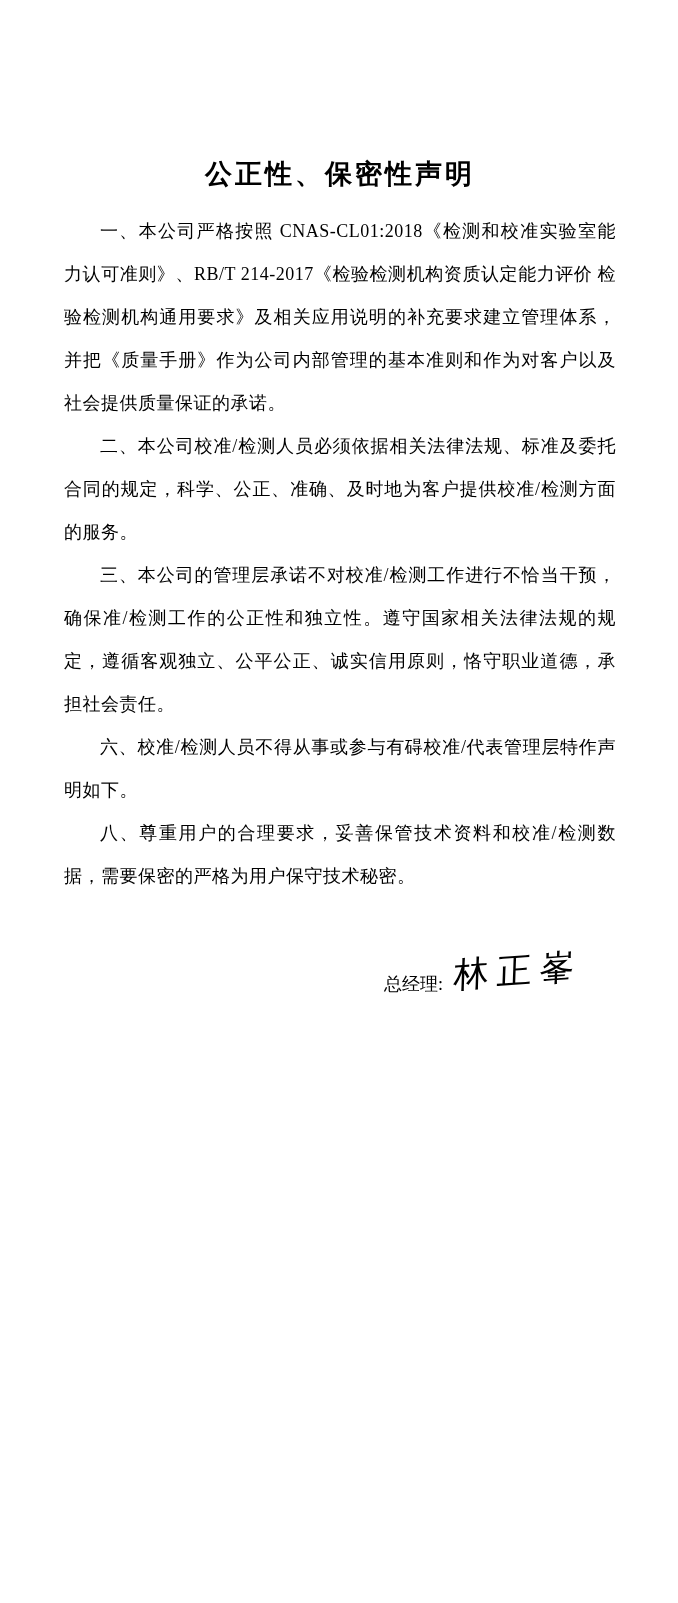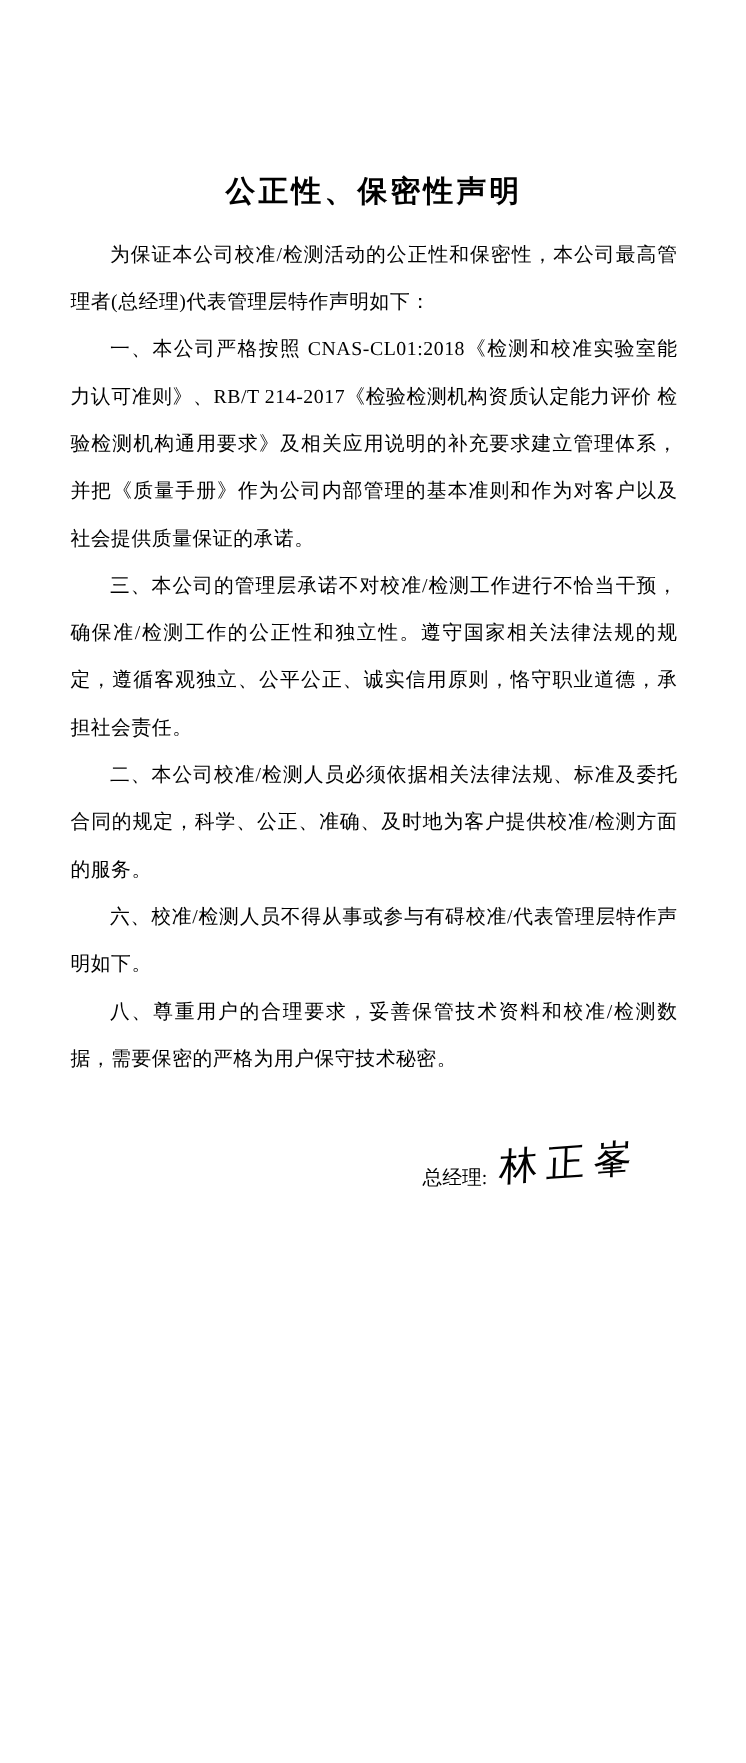--- a/index.html
+++ b/index.html
@@ -67,24 +67,23 @@
   }
 </style>
 </head>
 <body>
 
 <div class="page">
 
   <h1 class="doc-title">公正性、保密性声明</h1>
 
   <div class="doc-body">
-      <p class="para">为保证本公司校准/检测活动的公正性和保密性，本公司最高管理者(总经理)代表管理层特作声明如下：</p>
       <p class="para">一、本公司严格按照 CNAS-CL01:2018《检测和校准实验室能力认可准则》、RB/T 214-2017《检验检测机构资质认定能力评价 检验检测机构通用要求》及相关应用说明的补充要求建立管理体系，并把《质量手册》作为公司内部管理的基本准则和作为对客户以及社会提供质量保证的承诺。</p>
+      <p class="para">二、本公司校准/检测人员必须依据相关法律法规、标准及委托合同的规定，科学、公正、准确、及时地为客户提供校准/检测方面的服务。</p>
       <p class="para">三、本公司的管理层承诺不对校准/检测工作进行不恰当干预，确保准/检测工作的公正性和独立性。遵守国家相关法律法规的规定，遵循客观独立、公平公正、诚实信用原则，恪守职业道德，承担社会责任。</p>
-      <p class="para">二、本公司校准/检测人员必须依据相关法律法规、标准及委托合同的规定，科学、公正、准确、及时地为客户提供校准/检测方面的服务。</p>
       <p class="para">六、校准/检测人员不得从事或参与有碍校准/代表管理层特作声明如下。</p>
       <p class="para">八、尊重用户的合理要求，妥善保管技术资料和校准/检测数据，需要保密的严格为用户保守技术秘密。</p>
     </div>
 
   <div class="signature-block">
     <div class="sig-row">
       <span class="sig-label">总经理:</span>
       <span class="sig-name">林正峯</span>
     </div>
 

